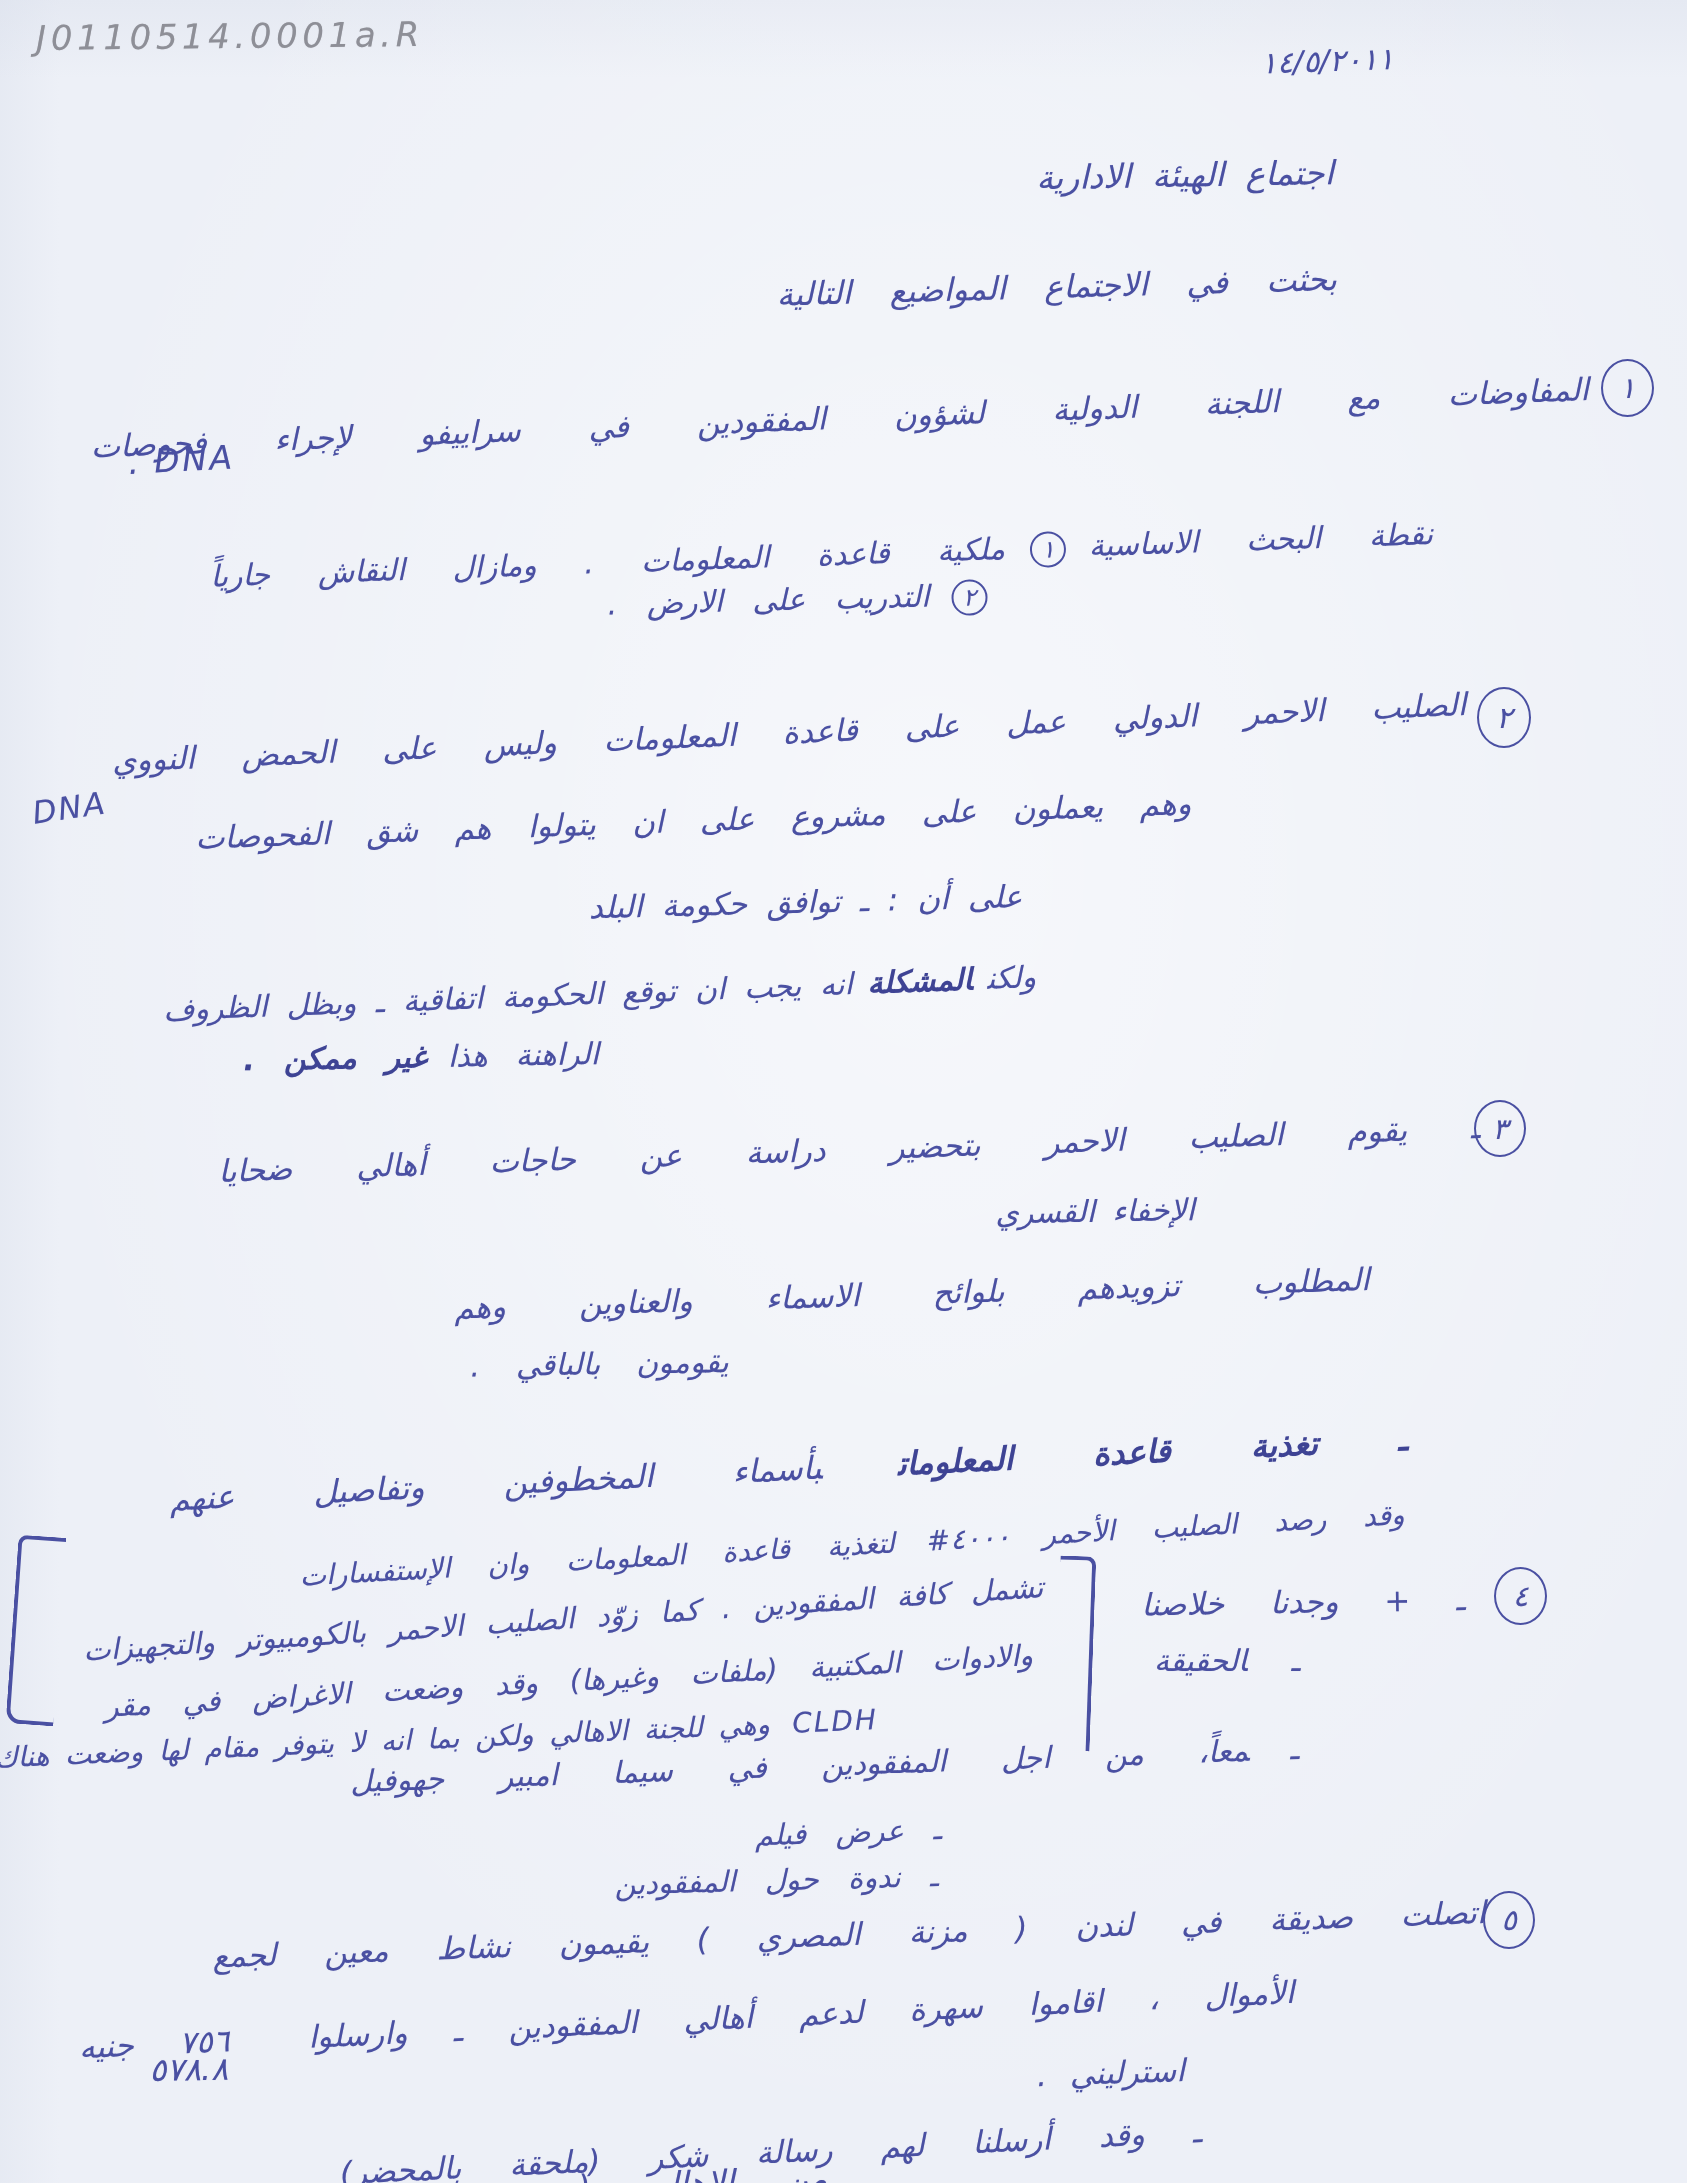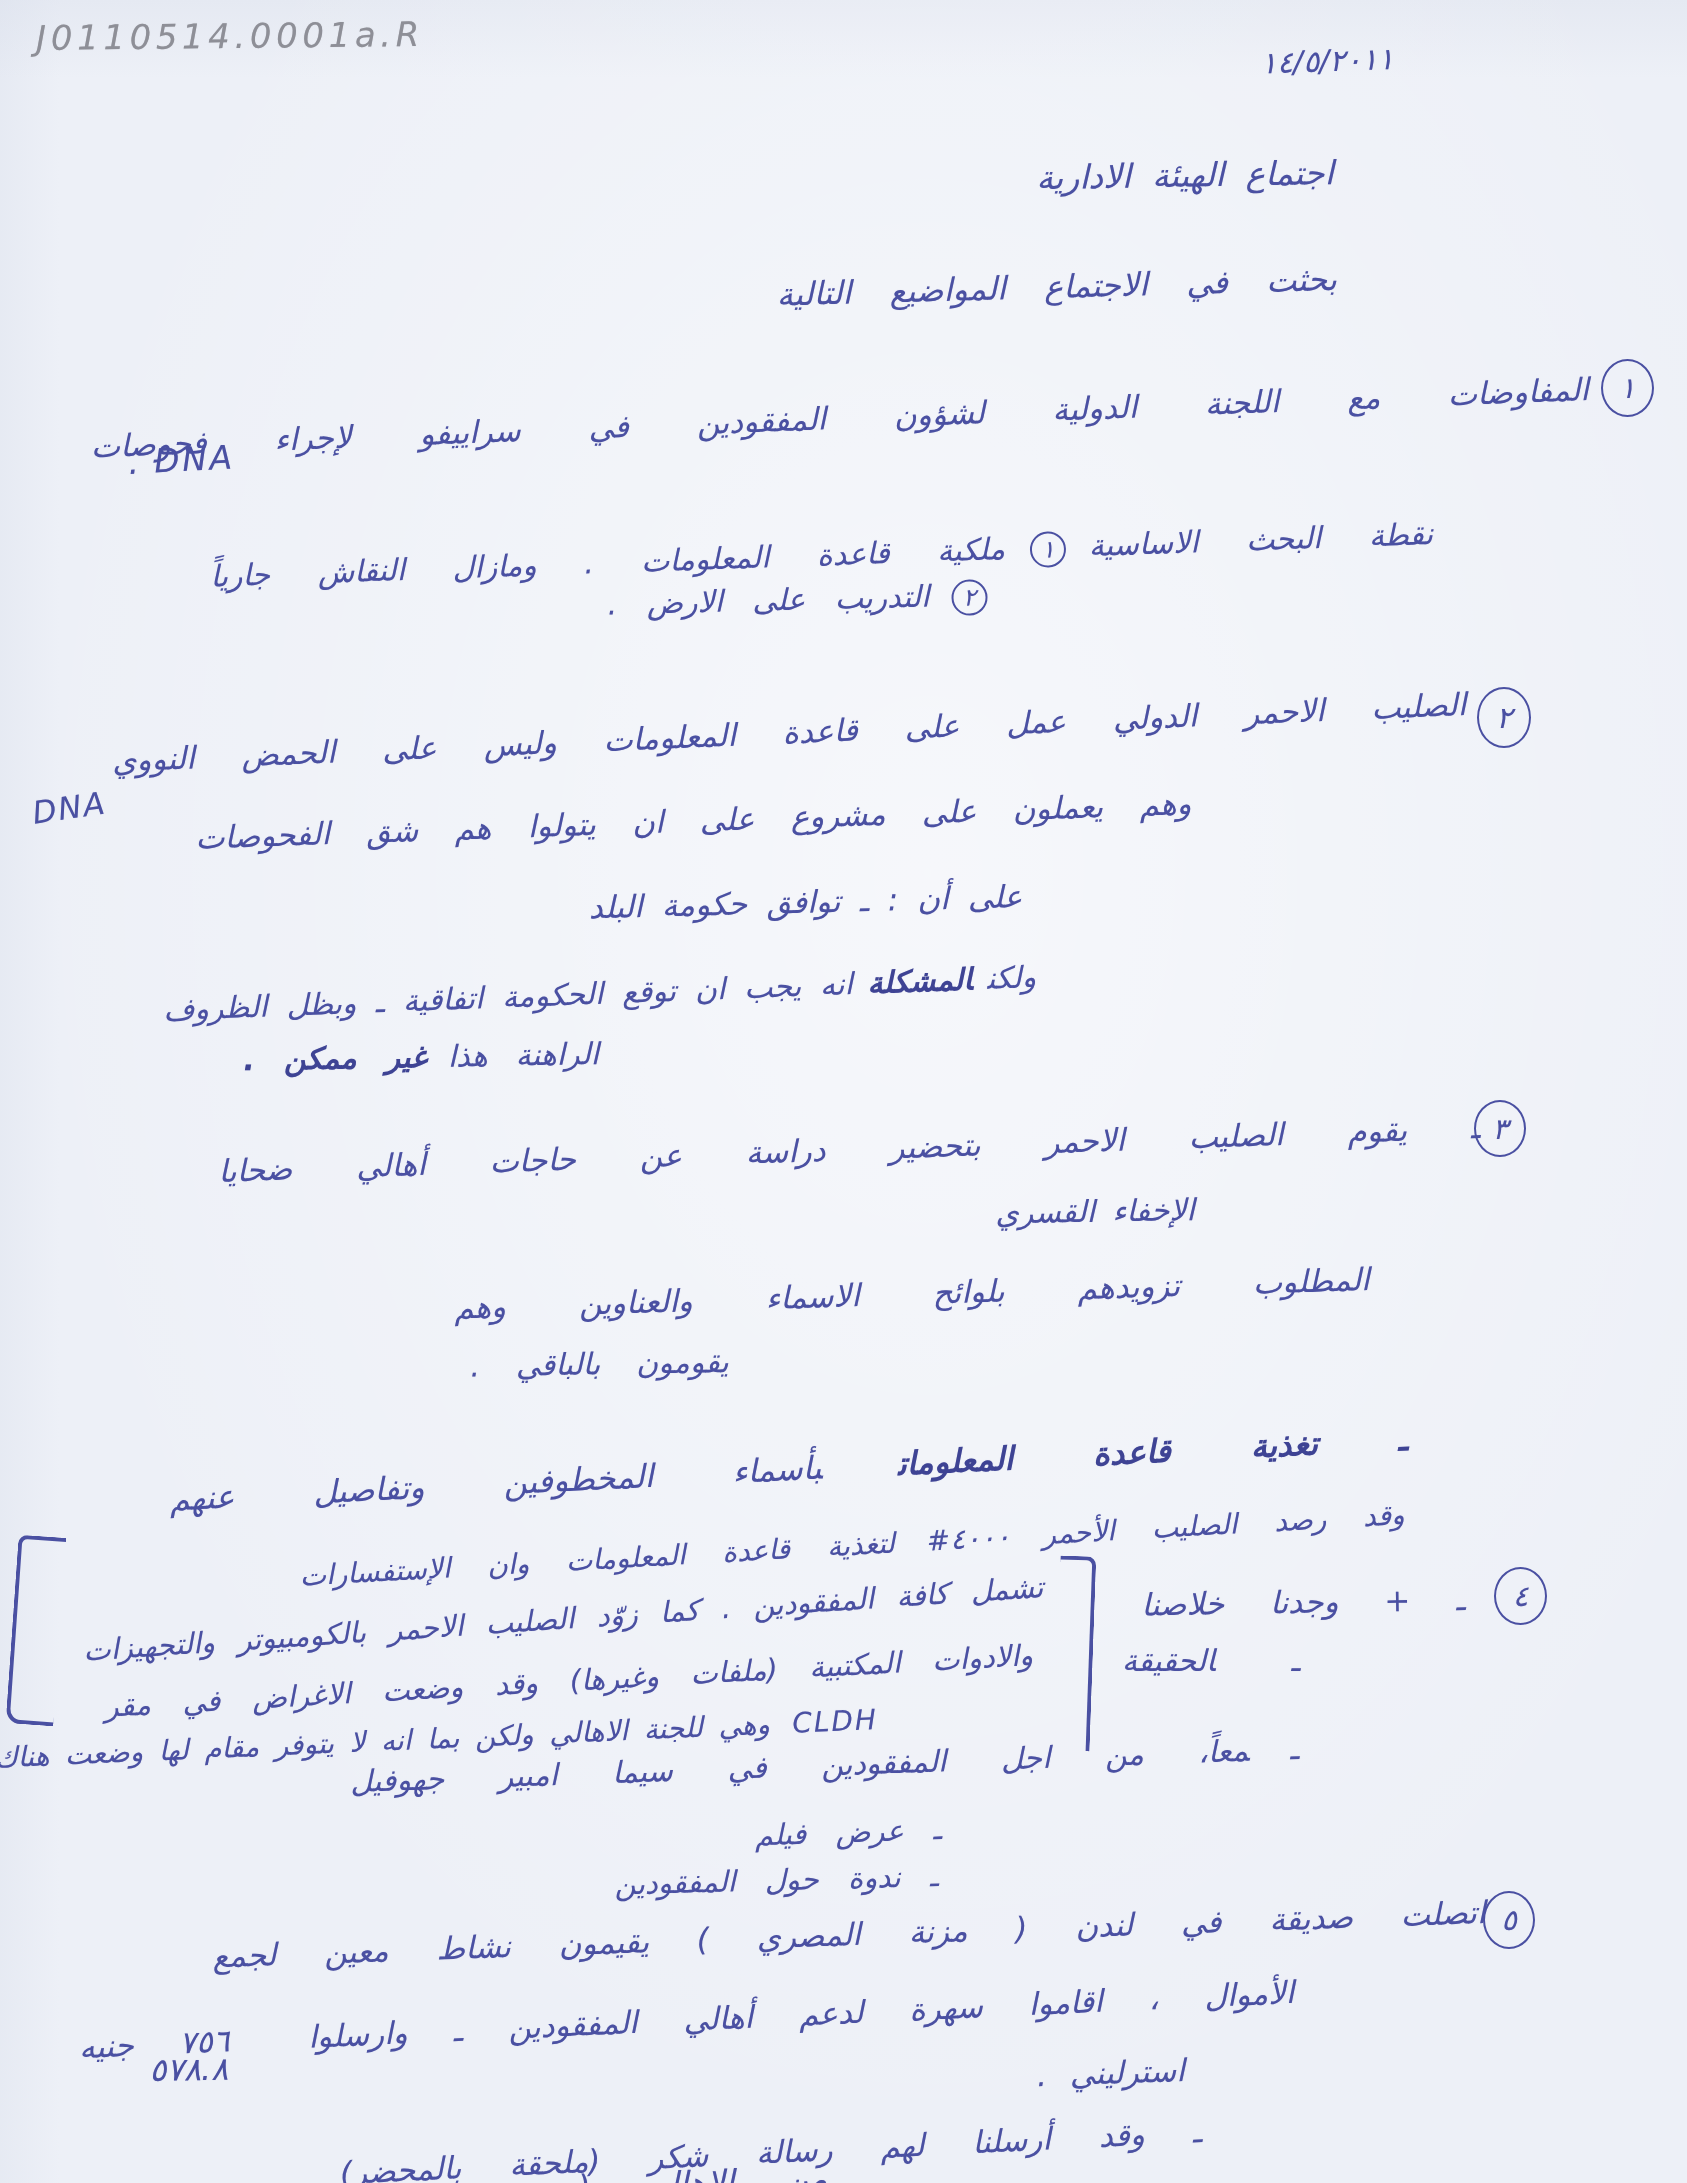--- a/index.html
+++ b/index.html
@@ -104,21 +104,21 @@
   <div class="bracket-r" style="left:1057px;top:1556px;"></div>
   <div class="bracket-l" style="left:12px;top:1536px;"></div>
 
   <div class="ln" style="right:645px;top:1569px;font-size:29px;word-spacing:13.2px;transform:rotate(-3.8deg);">تشمل كافة المفقودين . كما زوّد الصليب الاحمر بالكومبيوتر والتجهيزات</div>
   <div class="ln" style="right:655px;top:1637px;font-size:29px;word-spacing:22.5px;transform:rotate(-3.2deg);">والادوات المكتبية (ملفات وغيرها) وقد وضعت الاغراض في مقر</div>
   <div class="ln" style="right:810px;top:1702px;font-size:28px;word-spacing:6.6px;transform:rotate(-2.5deg);">
     <span class="ltr" style="display:inline-block;letter-spacing:2px;">CLDH</span><span style="margin-right:22.5px;">وهي للجنة الاهالي ولكن بما انه لا يتوفر مقام لها وضعت هناك</span>
   </div>
 
   <div class="ln" style="right:387px;top:1642px;font-size:30px;">
-    <span>ـ</span><span style="margin-right:76px;">الحقيقة</span>
+    <span>ـ</span><span style="margin-right:44px;">الحقيقة</span>
   </div>
   <div class="ln" style="right:389px;top:1730px;font-size:30px;word-spacing:45px;transform:rotate(-2deg);">
     <span>ـ</span><span style="margin-right:41px;">معاً، من اجل المفقودين في سيما امبير جهوفيل</span>
   </div>
   <div class="ln" style="right:746px;top:1811px;font-size:29px;word-spacing:20px;transform:rotate(-2deg);">ـ عرض فيلم</div>
   <div class="ln" style="right:749px;top:1858px;font-size:29px;word-spacing:20px;transform:rotate(-1.5deg);">ـ ندوة حول المفقودين</div>
 
   <div class="circ" style="left:1483px;top:1891px;width:52px;height:58px;font-size:29px;">
     <span>٥</span>
   </div>

